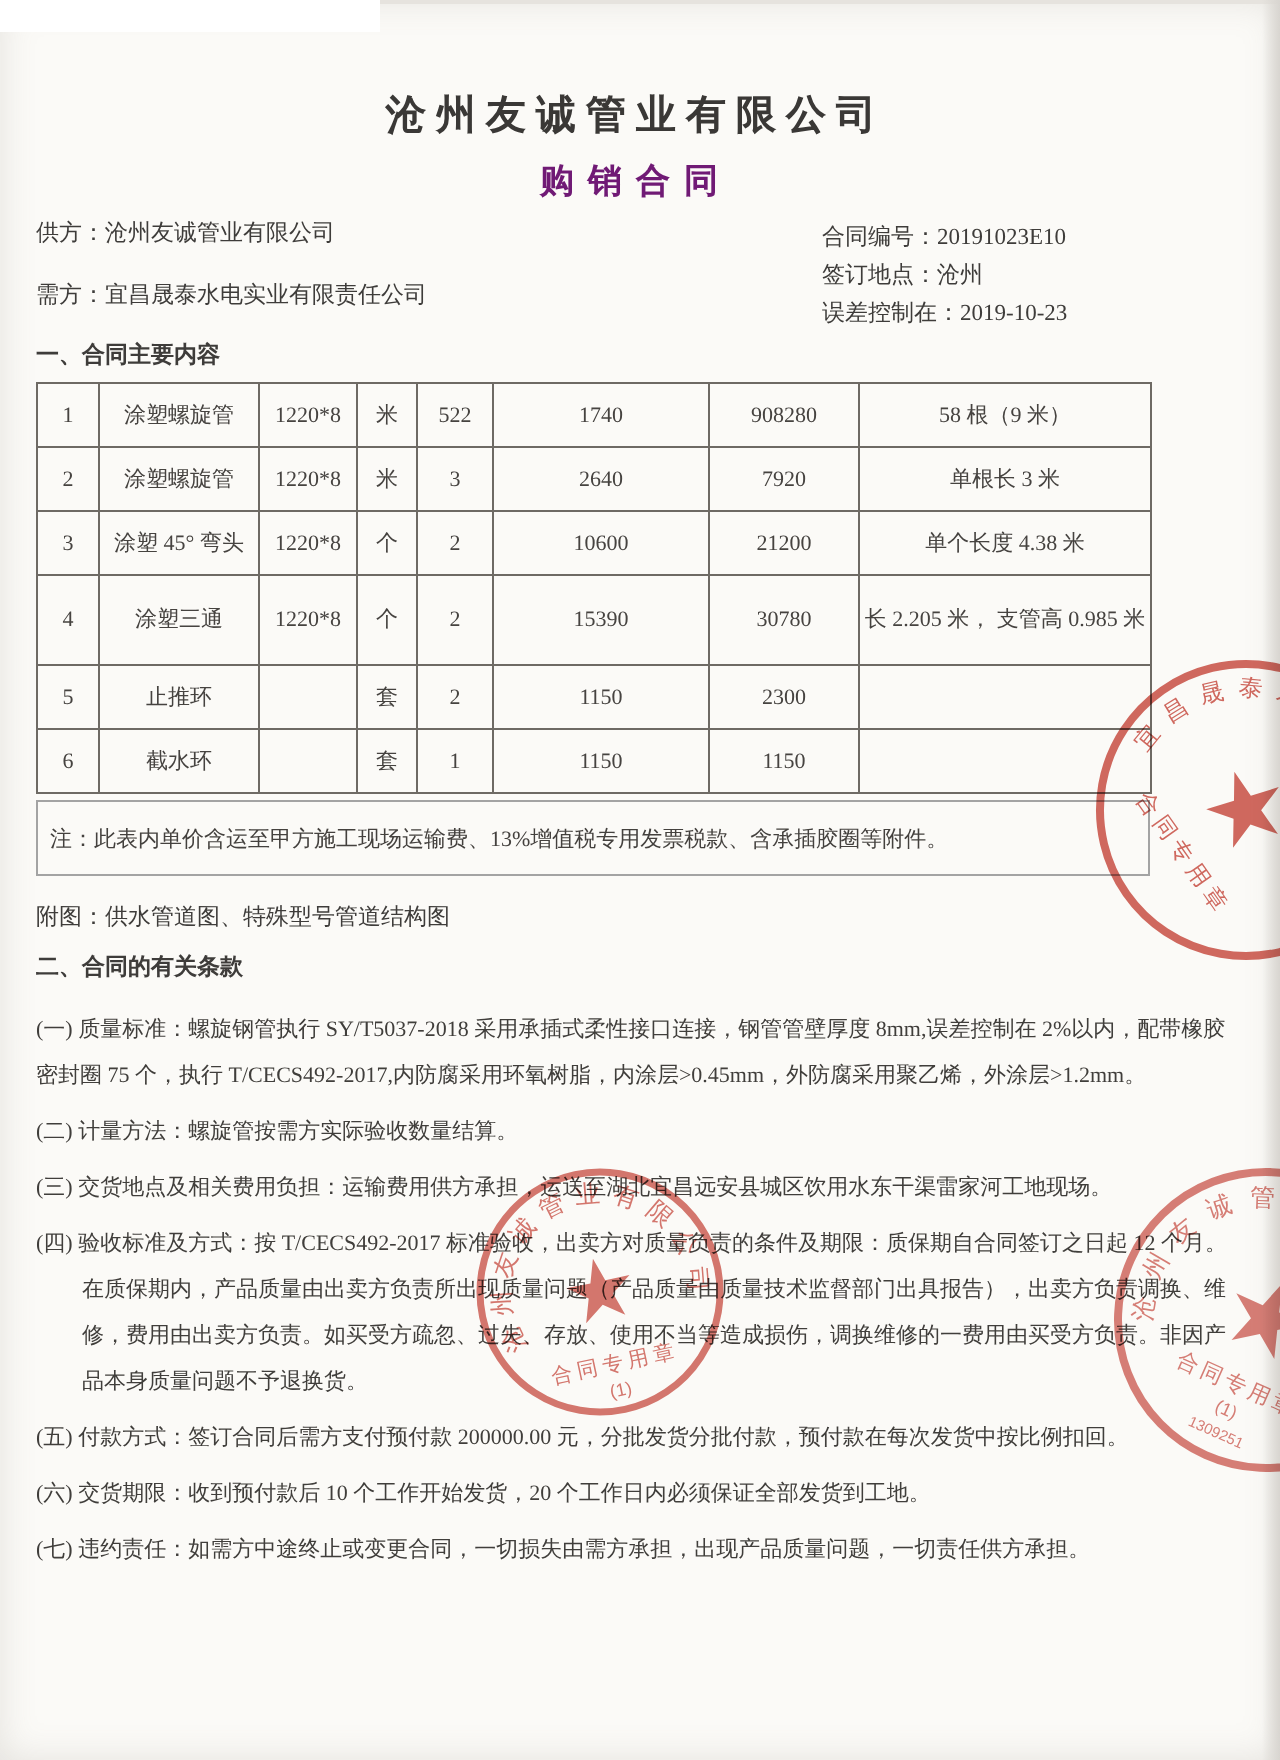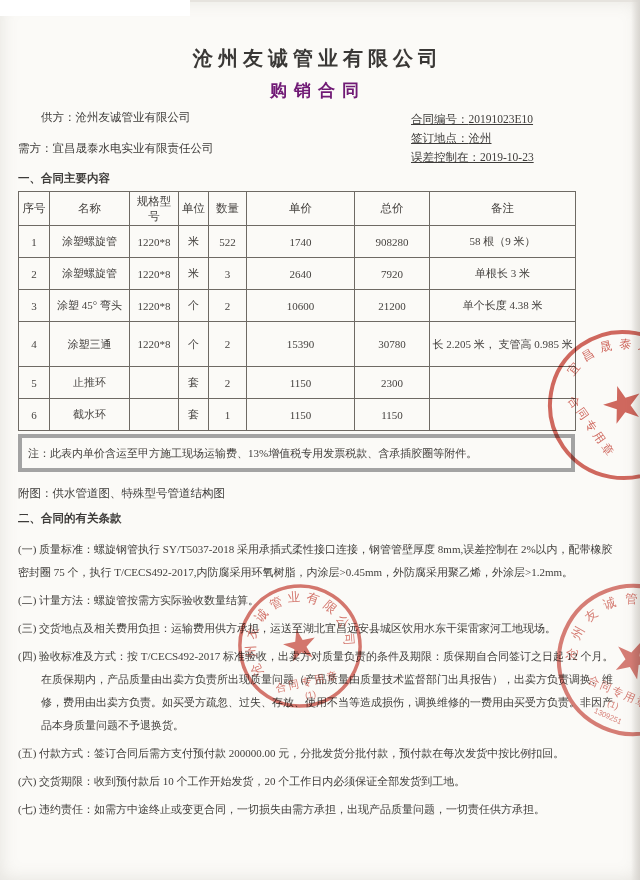--- a/index.html
+++ b/index.html
@@ -9,34 +9,34 @@
         padding:46px 0 0 18px;color:#3e3c3a;}
   .edge-right{position:absolute;top:0;right:0;width:9px;height:100%;
         background:linear-gradient(to left,#d8d5d0,rgba(216,213,208,0));}
   .edge-top{position:absolute;top:0;left:0;width:100%;height:2px;background:#e6e3de;}
   .corner-flare{position:absolute;top:0;left:0;width:190px;height:16px;background:#fff;}
   h1.company{margin:0;text-align:center;font-size:20px;line-height:24px;font-weight:600;
         letter-spacing:5px;color:#3a3836;width:600px;}
   h2.doctitle{margin:10px 0 0 0;text-align:center;font-size:17px;line-height:22px;font-weight:600;
         letter-spacing:7px;color:#701a75;width:600px;}
   .info-row{margin-top:8px;width:600px;display:flex;justify-content:space-between;font-size:11.5px;}
-  .info-left{line-height:15px;text-align:center;}
+  .info-left{line-height:15px;}
   .party{white-space:nowrap;}
   .party.buyer{margin-top:16px;font-family:Liberation Mono, monospace;}
-  .info-right{width:207px;line-height:19px;text-decoration:underline;}
+  .info-right{width:207px;line-height:19px;}
   .meta-line{white-space:nowrap;}
   .sec-heading{margin-top:4px;font-size:11.5px;font-weight:600;line-height:15px;}
   table.items{border-collapse:collapse;margin-top:5px;table-layout:fixed;width:557px;font-size:11px;}
   table.items td,table.items th{border:1px solid #6e6a64;text-align:center;vertical-align:middle;
         padding:0 2px;font-weight:normal;color:#464340;overflow:hidden;}
   table.items th{height:33px;font-size:11.5px;}
   table.items td{height:31px;}
   tr.row-tall td{height:44px;line-height:16px;}
   tr.total-row td{height:33px;}
-  .note-box{width:557px;box-sizing:border-box;border:4px solid #a3a3a3;margin-top:3px;height:38px;
+  .note-box{width:557px;box-sizing:border-box;border:1px solid #a3a3a3;margin-top:3px;height:38px;
         display:flex;align-items:center;padding:12px 6px;font-size:11px;color:#44413e;}
   .attach-line{margin-top:14px;font-size:11.5px;line-height:15px;}
   .sec2-heading{margin-top:10px;font-size:11.5px;font-weight:600;line-height:15px;}
   .clauses{margin-top:12px;width:600px;}
   .clause{margin:0 0 5px 0;font-size:11px;line-height:23px;color:#403e3b;}
   .clause.hang{padding-left:23px;text-indent:-23px;}
   .seal{position:absolute;pointer-events:none;mix-blend-mode:multiply;}
   .seal text{font-family:"Liberation Sans","DejaVu Sans",sans-serif;}
 </style>
 </head>
@@ -79,30 +79,20 @@
       <col style="width:31px">
         <col style="width:80px">
         <col style="width:49px">
         <col style="width:30px">
       <col style="width:38px">
         <col style="width:108px">
         <col style="width:75px">
         <col style="width:146px">
     </colgroup>
     <tbody>
-        <tr>
-      <th>序号</th>
-      <th>名称</th>
-      <th>规格型号</th>
-      <th>单位</th>
-      <th>数量</th>
-      <th>单价</th>
-      <th>总价</th>
-      <th>备注</th>
-    </tr>
     <tr>
       <td>1</td>
       <td>涂塑螺旋管</td>
       <td>1220*8</td>
       <td>米</td>
       <td>522</td>
       <td>1740</td>
       <td>908280</td>
       <td>58 根（9 米）</td>
     </tr>

